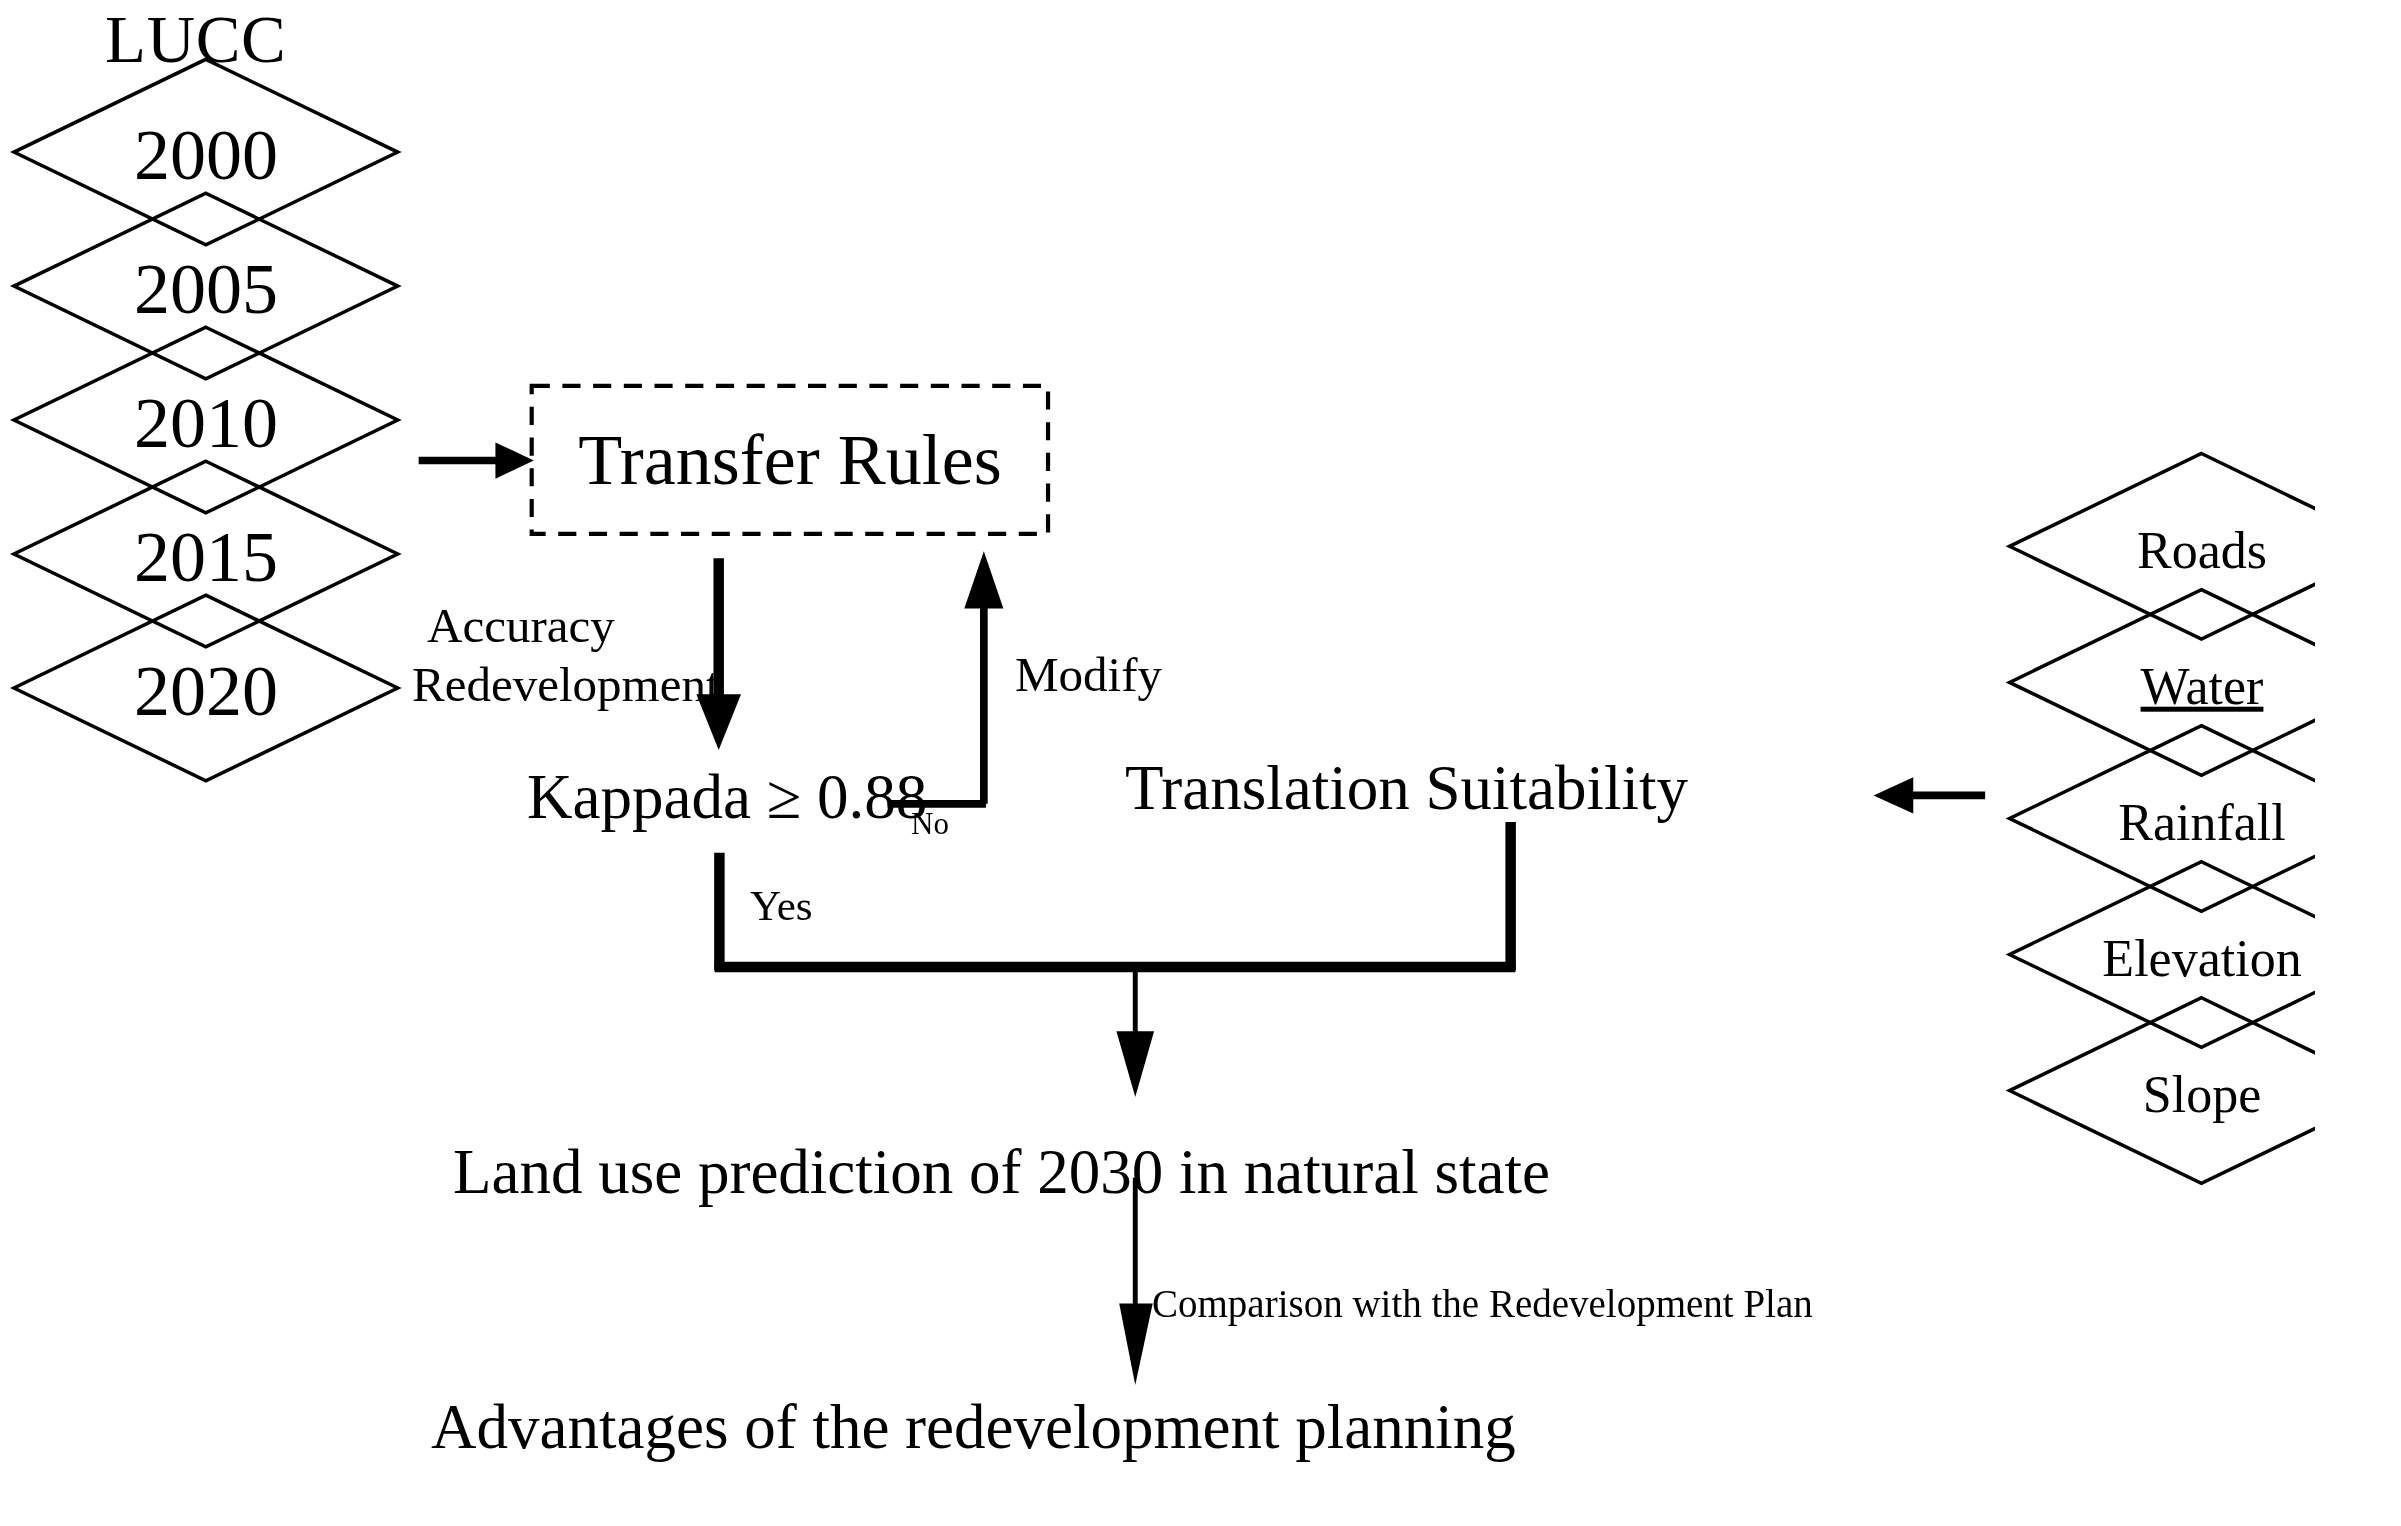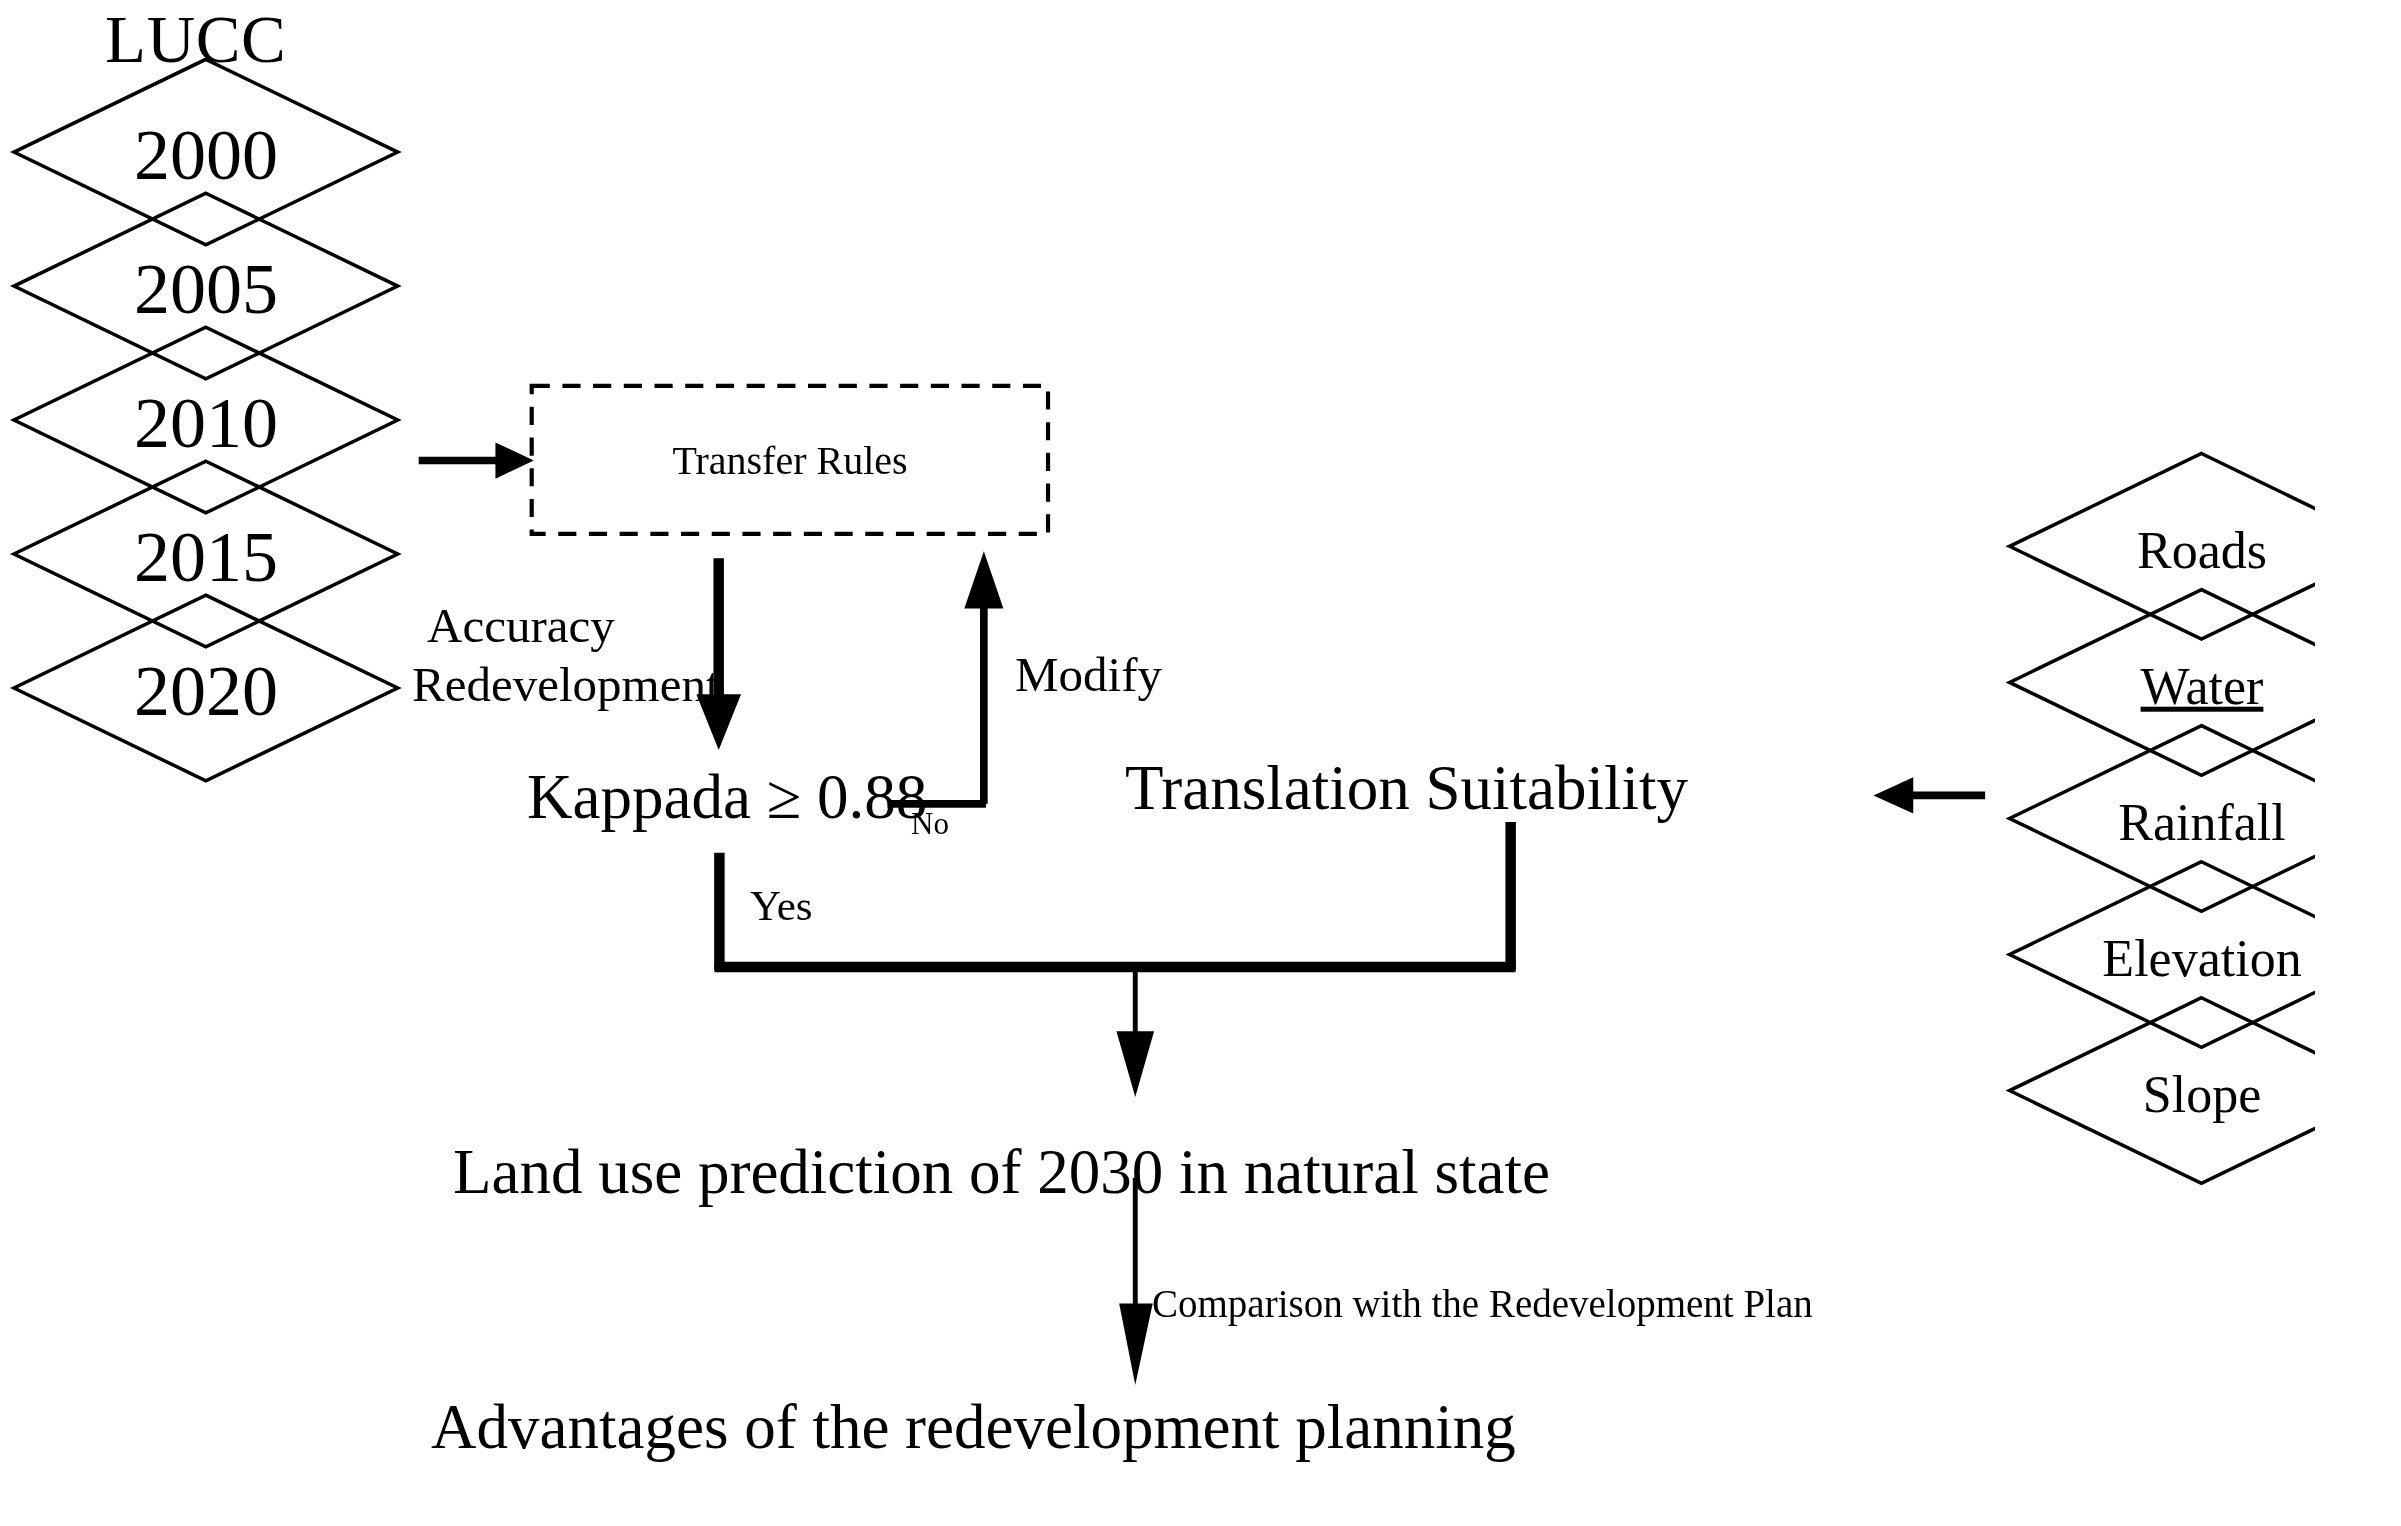--- a/index.html
+++ b/index.html
@@ -55,21 +55,21 @@
     font-size: 67px;
     letter-spacing: 0.7px;
   }
   .dia-label {
     font-size: 72px;
   }
   .dia-label-r {
     font-size: 52px;
   }
   .boxtitle {
-    font-size: 40px;
+    font-size: 72px;
   }
   .bigtext {
     font-size: 63px;
   }
   .midtext {
     font-size: 49px;
   }
   .smalltext {
     font-size: 39px;
   }

